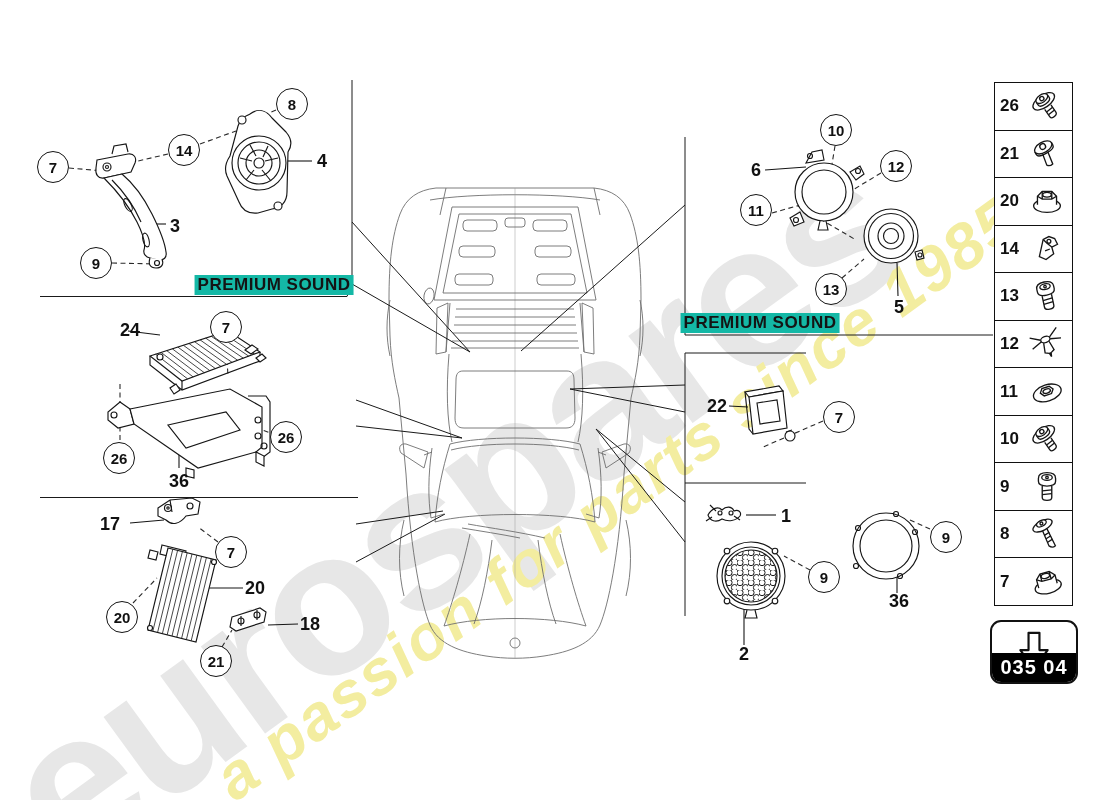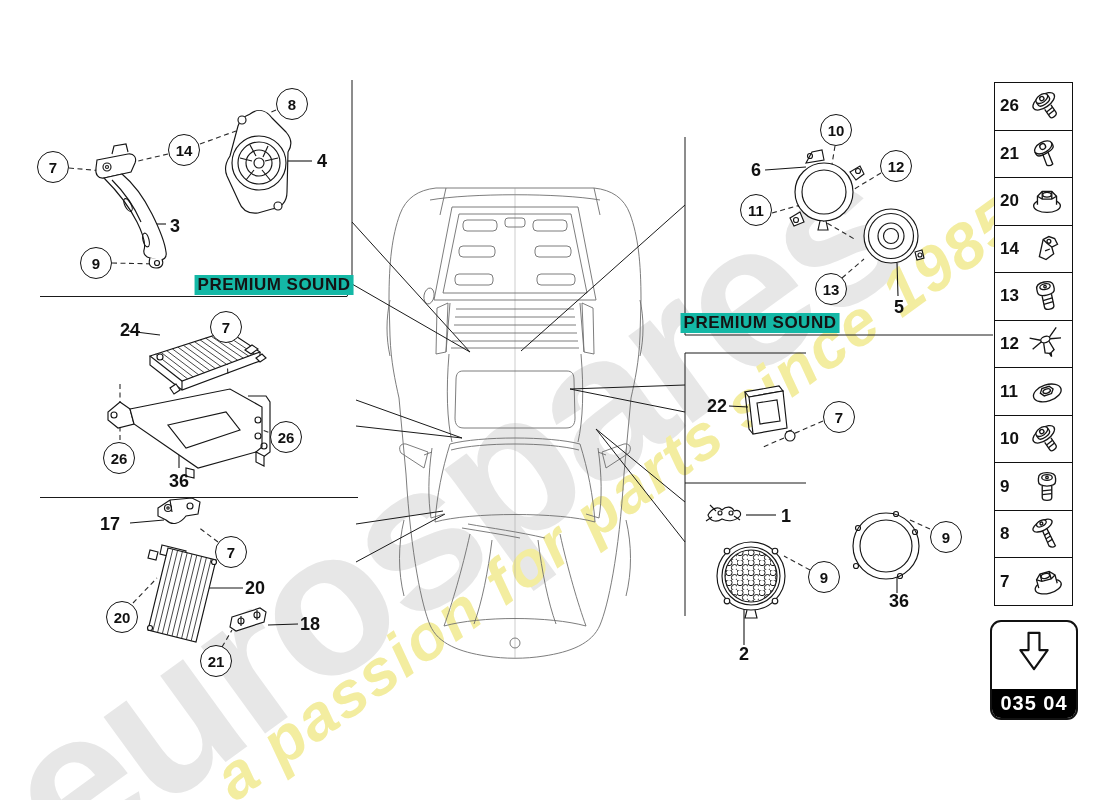--- a/index.html
+++ b/index.html
@@ -25,21 +25,21 @@
             letter-spacing:0.5px;color:#141414;z-index:2;background:#14b8a6;padding:0 3px;white-space:nowrap;}
   
   .sidebar{position:absolute;left:994px;top:82px;width:79px;height:524px;border:1.6px solid #111;
            box-sizing:border-box;background:#fff;z-index:2;display:flex;flex-direction:column;}
   .sb-row{flex:1;border-bottom:1.6px solid #111;display:flex;align-items:center;box-sizing:border-box;
           padding-left:5px;background:#fff;}
   .sb-row:last-child{border-bottom:none;}
   .sb-num{font-size:17px;font-weight:bold;color:#111;width:26px;}
   .sb-icon{width:42px;height:42px;flex:none;}
   
-  .codebox{position:absolute;left:990px;top:620px;width:88px;height:100px;border:2.2px solid #111;
+  .codebox{position:absolute;left:990px;top:620px;width:88px;height:64px;border:2.2px solid #111;
            border-radius:11px;background:#fff;box-sizing:border-box;overflow:hidden;z-index:2;}
   .codebox .arrow-wrap{position:absolute;left:0;top:0;right:0;height:57px;display:flex;
            align-items:center;justify-content:center;}
   .codebox .code-bar{position:absolute;left:0;right:0;bottom:0;height:29px;background:#000;color:#fff;
            display:flex;align-items:center;justify-content:center;font-size:20px;font-weight:bold;
            letter-spacing:1px;}
 </style>
 </head>
 <body>
 

